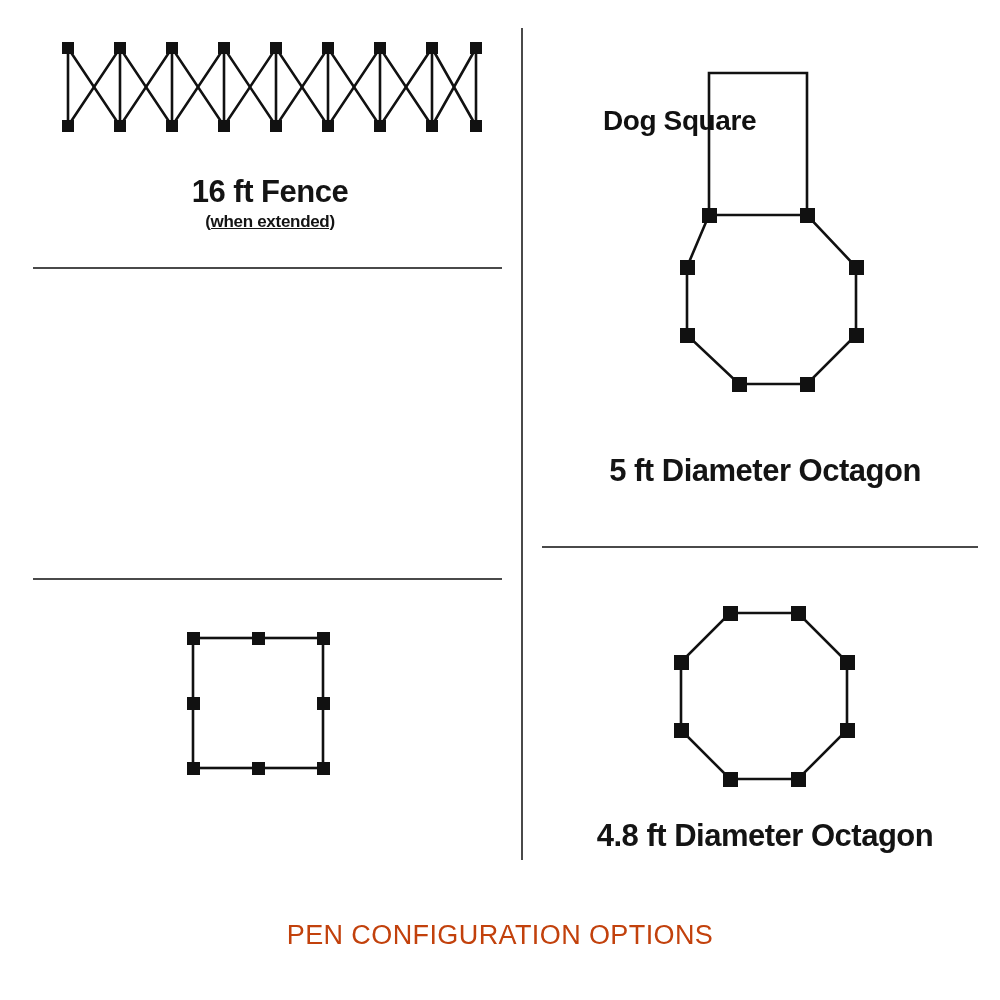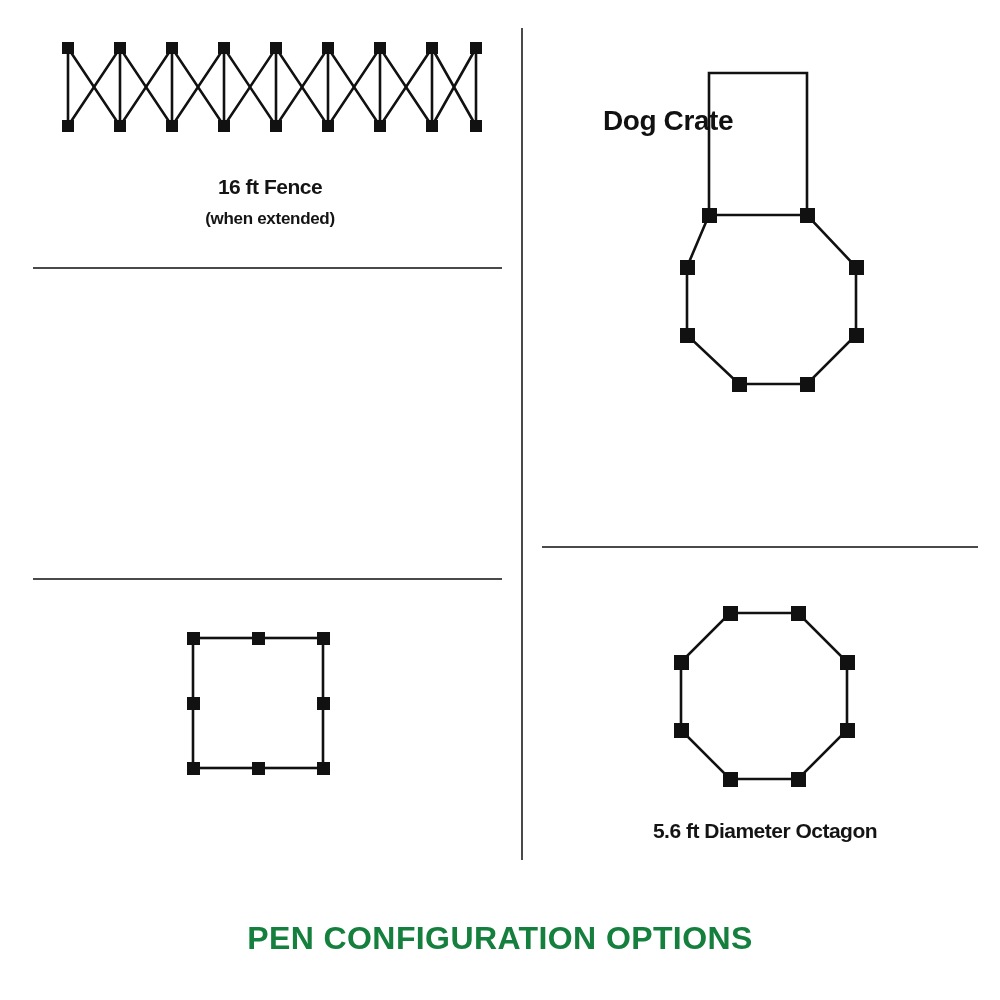--- a/index.html
+++ b/index.html
@@ -25,28 +25,29 @@
     position: absolute;
   }
   .caption {
     text-align: center;
     font-weight: bold;
     color: #141414;
     letter-spacing: -0.5px;
     line-height: 1.05;
   }
   .caption-main {
-    font-size: 21px;
+    font-size: 31px;
     margin-top: 10px;
   }
   .caption-sub {
     font-size: 17px;
     font-weight: bold;
-    margin-top: 12px;
+    margin-top: 4px;
     letter-spacing: -0.3px;
+    text-decoration: underline;
   }
   .divider {
     position: absolute;
     background: #4a4a4a;
   }
   .h-divider { height: 2px; }
   .v-divider { width: 2px; }
   svg { display: block; overflow: visible; }
   .line {
     stroke: #111111;
@@ -54,24 +55,24 @@
     fill: none;
   }
   .node {
     fill: #111111;
   }
   .footer {
     position: absolute;
     left: 0;
     right: 0;
     text-align: center;
-    font-size: 32px;
-    font-weight: bold;
+    font-size: 27px;
+    font-weight: normal;
     letter-spacing: 0.4px;
-    color: #15803d;
+    color: #c2410c;
   }
   .crate-label {
     position: absolute;
     font-size: 28px;
     font-weight: bold;
     letter-spacing: -0.4px;
     color: #111111;
   }
 </style>
 </head>
@@ -140,39 +141,42 @@
         <rect x="157" y="89" width="13" height="13"></rect>
         <rect x="287" y="89" width="13" height="13"></rect>
         <rect x="157" y="154" width="13" height="13"></rect>
         <rect x="222" y="154" width="13" height="13"></rect>
         <rect x="287" y="154" width="13" height="13"></rect>
       </g>
     </svg>
   </div>
 
   <div class="panel" style="left:545px; top:45px; width:440px; height:460px;">
-    <div class="crate-label" style="left:58px; top:60px;">Dog Crate</div>
+    <div class="crate-label" style="left:58px; top:60px;">Dog Square</div>
     <svg width="440" height="400" viewBox="0 0 440 400">
       <g class="line">
         <path d="M 164 170 L 164 28 L 262 28 L 262 170"></path>
       </g>
       <g class="line">
         <path d="M 164 170 L 262 170 L 311 222 L 311 290 L 262 339 L 194 339 L 142 290 L 142 222 Z"></path>
       </g>
       <g class="node">
         <rect x="157" y="163" width="15" height="15"></rect>
         <rect x="255" y="163" width="15" height="15"></rect>
         <rect x="304" y="215" width="15" height="15"></rect>
         <rect x="304" y="283" width="15" height="15"></rect>
         <rect x="255" y="332" width="15" height="15"></rect>
         <rect x="187" y="332" width="15" height="15"></rect>
         <rect x="135" y="283" width="15" height="15"></rect>
         <rect x="135" y="215" width="15" height="15"></rect>
       </g>
     </svg>
+    <div class="caption" style="margin-top:10px;">
+      <div class="caption-main">5 ft Diameter Octagon</div>
+    </div>
   </div>
 
   <div class="divider h-divider" style="left:542px; top:546px; width:436px;"></div>
 
   <div class="panel" style="left:545px; top:585px; width:440px; height:270px;">
     <svg width="440" height="215" viewBox="0 0 440 215">
       <g class="line">
         <path d="M 185 28 L 253 28 L 302 77 L 302 145 L 253 194 L 185 194 L 136 145 L 136 77 Z"></path>
       </g>
       <g class="node">
@@ -180,19 +184,19 @@
         <rect x="246" y="21" width="15" height="15"></rect>
         <rect x="295" y="70" width="15" height="15"></rect>
         <rect x="295" y="138" width="15" height="15"></rect>
         <rect x="246" y="187" width="15" height="15"></rect>
         <rect x="178" y="187" width="15" height="15"></rect>
         <rect x="129" y="138" width="15" height="15"></rect>
         <rect x="129" y="70" width="15" height="15"></rect>
       </g>
     </svg>
     <div class="caption" style="margin-top:20px;">
-      <div class="caption-main">5.6 ft Diameter Octagon</div>
+      <div class="caption-main">4.8 ft Diameter Octagon</div>
     </div>
   </div>
 
   <div class="footer" style="top:920px;">PEN CONFIGURATION OPTIONS</div>
 
 </div>
 
 </body></html>

